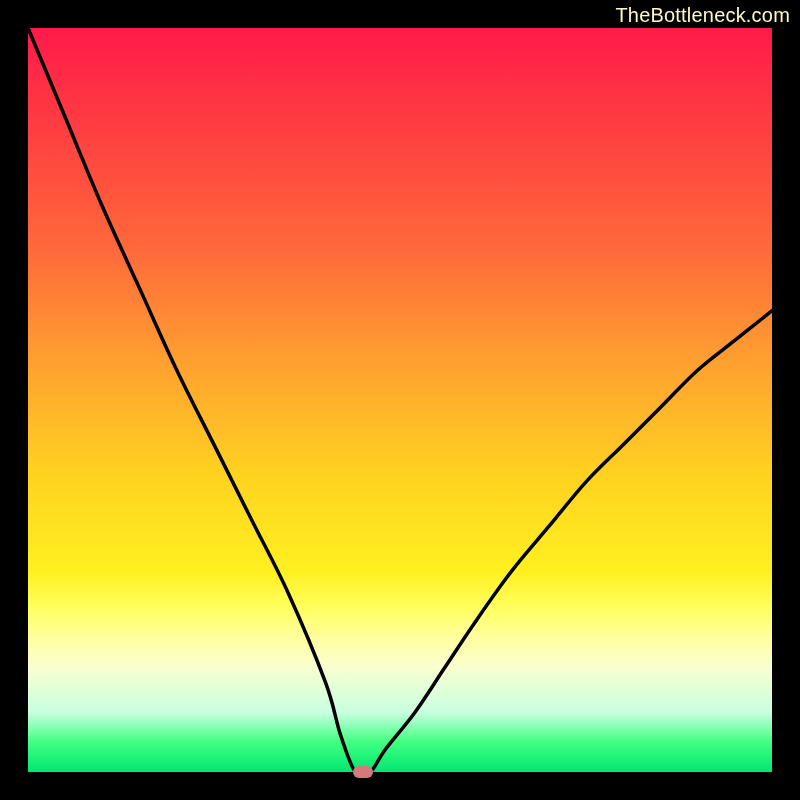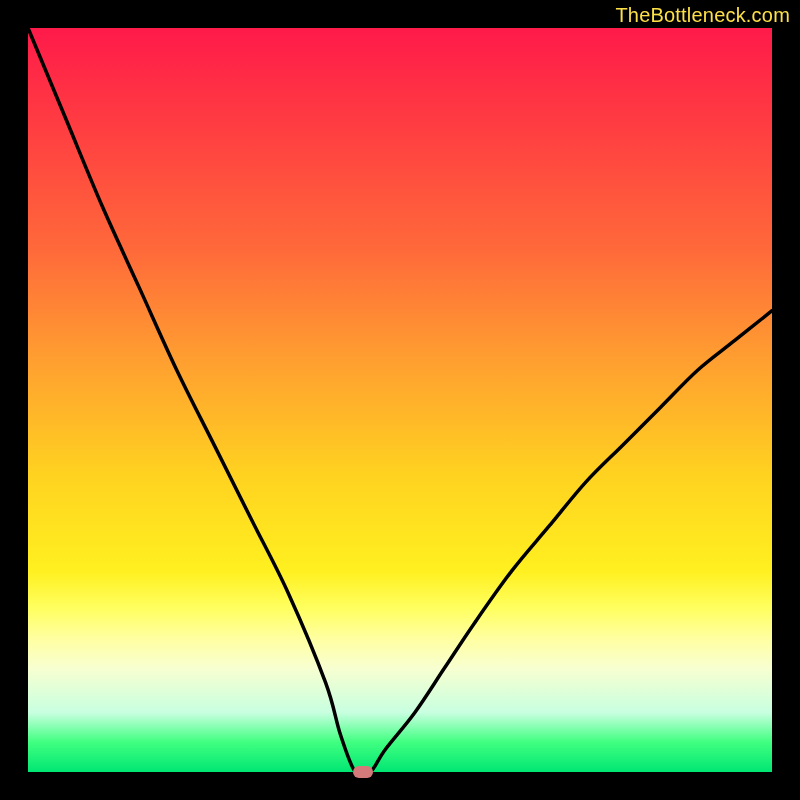--- a/index.html
+++ b/index.html
@@ -46,21 +46,21 @@
     width: 20px;
     height: 12px;
     background: #d57a7a;
     border-radius: 6px;
     transform: translate(-50%, -50%);
   }
   .watermark {
     position: absolute;
     top: 4px;
     right: 10px;
-    color: #fde047;
+    color: #fef9c3;
     font-size: 20px;
     font-weight: 500;
     letter-spacing: 0.2px;
   }
 </style>
 </head>
 <body>
 
 <div class="chart-area">
   <svg class="curve" viewBox="0 0 744 744" preserveAspectRatio="none">

